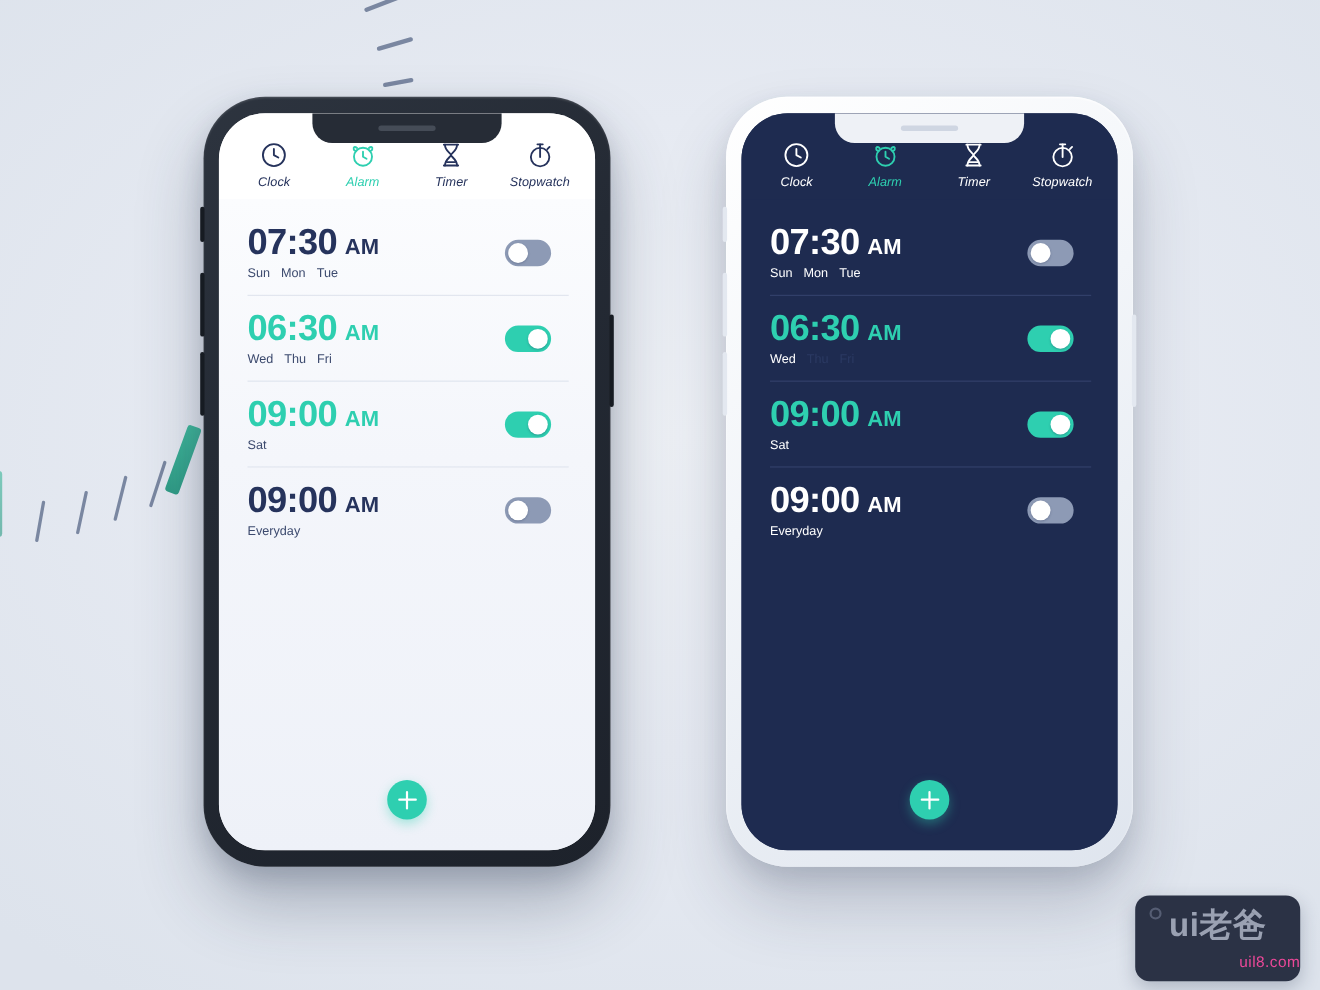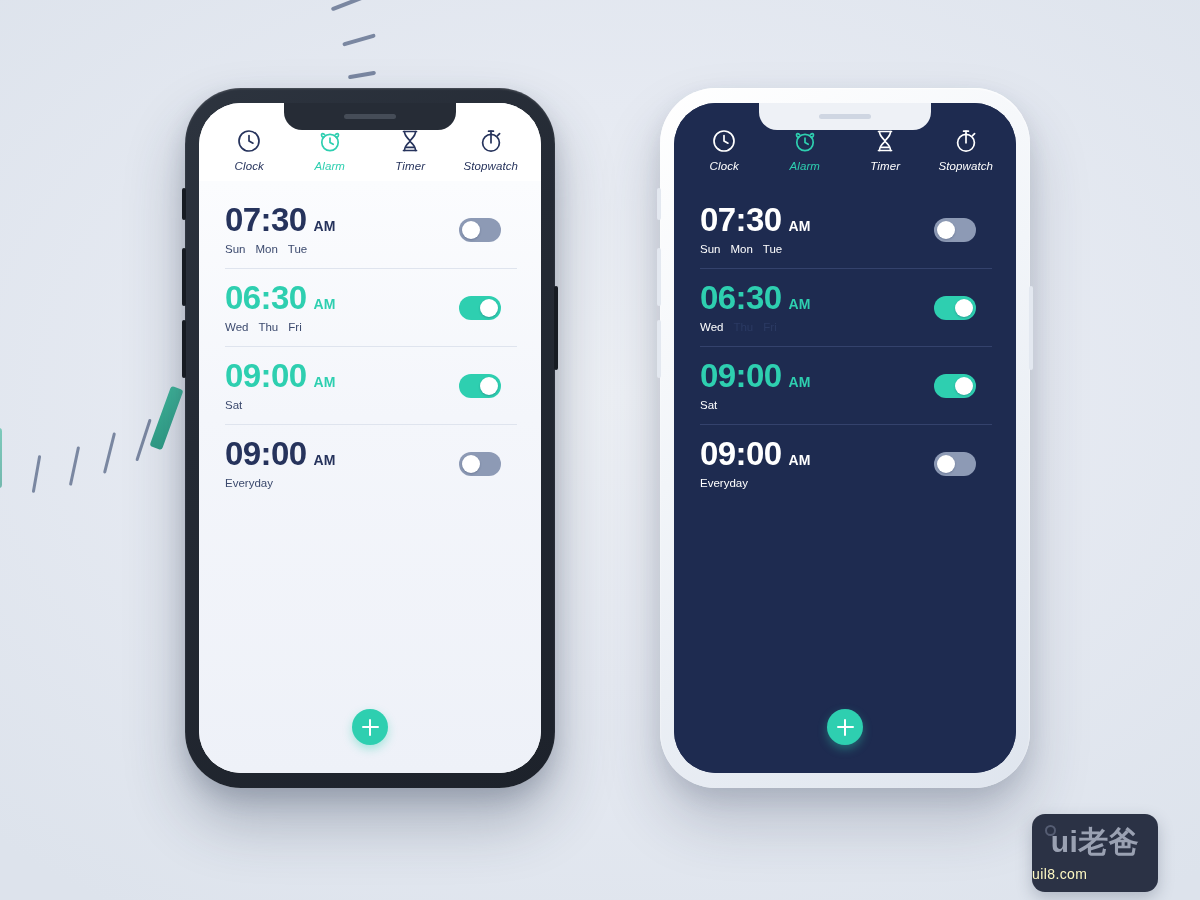--- a/index.html
+++ b/index.html
@@ -197,21 +197,21 @@
     align-items: baseline;
     gap: 7px;
     line-height: 1;
   }
   .time {
     font-size: 33px;
     font-weight: bold;
     letter-spacing: -.6px;
   }
   .meridiem {
-    font-size: 14px;
+    font-size: 20px;
     font-weight: bold;
     letter-spacing: .2px;
   }
   .days {
     margin-top: 8px;
     font-size: 11.5px;
     display: flex;
     gap: 10px;
     line-height: 1;
   }
@@ -275,21 +275,21 @@
     border-radius: 1px;
   }
   .fab .bar.h { width: 17px; height: 2.6px; }
   .fab .bar.v { width: 2.6px; height: 17px; }
 
   
   .watermark {
     position: absolute;
     left: 1032px;
     top: 814px;
-    width: 126px;
+    width: 150px;
     height: 78px;
     border-radius: 13px;
     background: #2b3245;
     box-shadow: 0 6px 16px rgba(40,50,75,.25);
   }
   .watermark .dot {
     position: absolute;
     left: 13px;
     top: 11px;
     width: 11px;
@@ -306,23 +306,23 @@
     font-size: 30px;
     font-weight: bold;
     color: #9aa1b2;
     letter-spacing: .5px;
     line-height: 1;
   }
   .watermark .wm-sub {
     position: absolute;
     left: 0; right: 0;
     bottom: 11px;
-    text-align: left;
+    text-align: right;
     font-size: 14px;
-    color: #fef9c3;
+    color: #ec4899;
     letter-spacing: .4px;
     line-height: 1;
   }
 </style>
 </head>
 <body>
 
 <div class="stage">
 
   <div class="deco" style="left:330px;top:0px;width:42px;height:4px;transform:rotate(-21deg);"></div>

